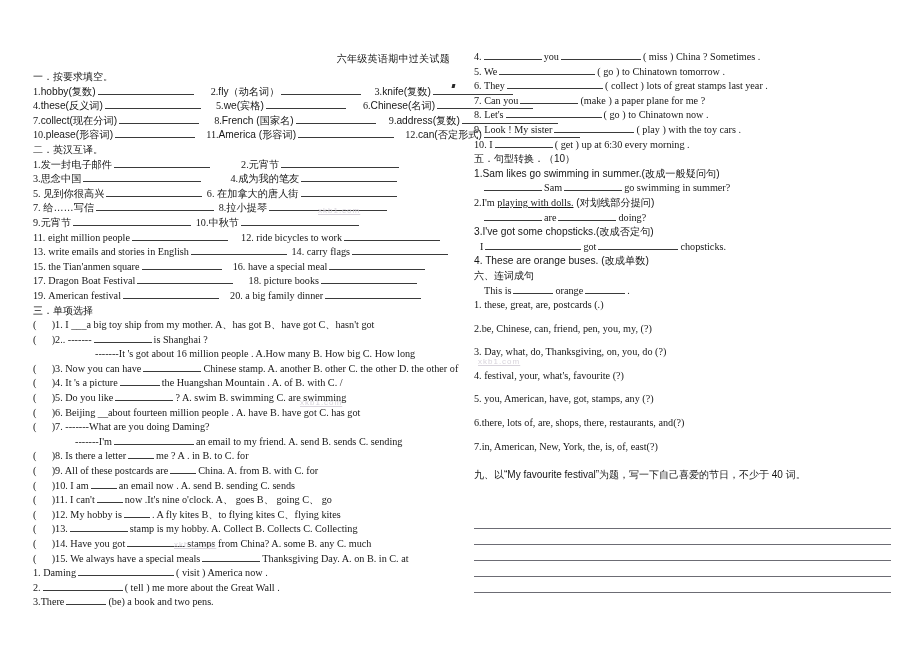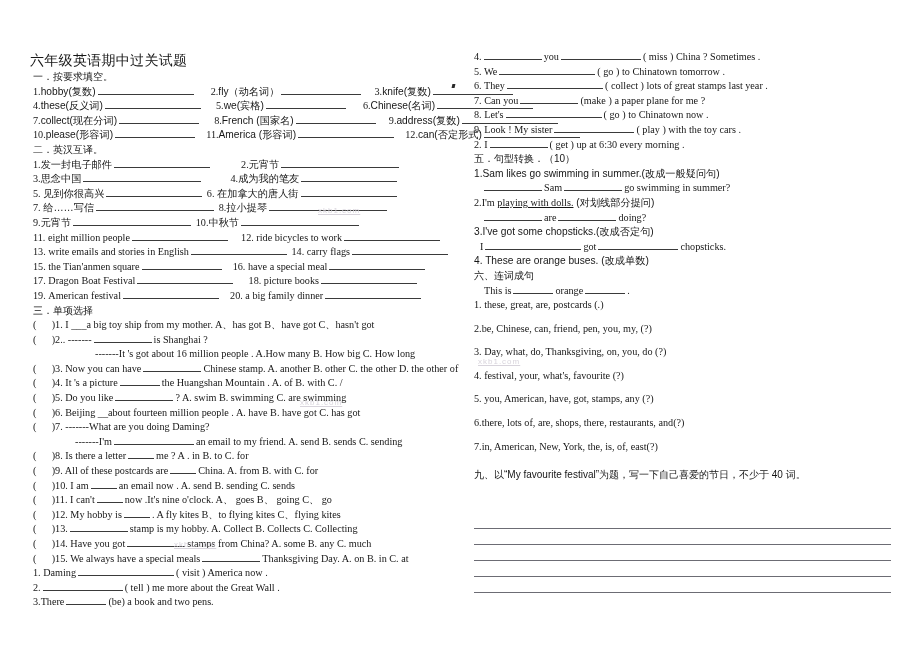--- a/index.html
+++ b/index.html
@@ -15,22 +15,22 @@
     position: relative;
     overflow: hidden;
   }
   .page {
     position: relative;
     width: 920px;
     height: 650px;
     padding: 0;
   }
   .doc-title {
-    text-align: left;
-    font-size: 14px;
+    text-align: right;
+    font-size: 10px;
     font-family: "DejaVu Sans", "Liberation Sans", sans-serif;
     font-weight: normal;
     letter-spacing: .3px;
     position: absolute;
     left: 30px;
     top: 52px;
     width: 420px;
   }
   .col {
     position: absolute;
@@ -299,21 +299,21 @@
     <div class="row">
       <span>7. Can you</span><span class="blank b-m"></span><span>(make ) a paper plane for me ?</span>
     </div>
     <div class="row">
       <span>8. Let's</span><span class="blank b-xl"></span><span>( go ) to Chinatown now .</span>
     </div>
     <div class="row">
       <span>9. Look ! My sister</span><span class="blank b-l"></span><span>( play ) with the toy cars .</span>
     </div>
     <div class="row">
-      <span>2. I</span><span class="blank b-m"></span><span>( get ) up at 6:30 every morning .</span>
+      <span>10. I</span><span class="blank b-m"></span><span>( get ) up at 6:30 every morning .</span>
     </div>
 
     <div class="row sec-head cn">五．句型转换．（10）</div>
 
     <div class="row"><span class="cn">1.Sam likes go swimming in summer.(改成一般疑问句)</span></div>
     <div class="row" style="padding-left:8px">
       <span class="blank b-m"></span><span>Sam</span><span class="blank b-m"></span><span>go swimming in summer?</span>
     </div>
 
     <div class="row">

